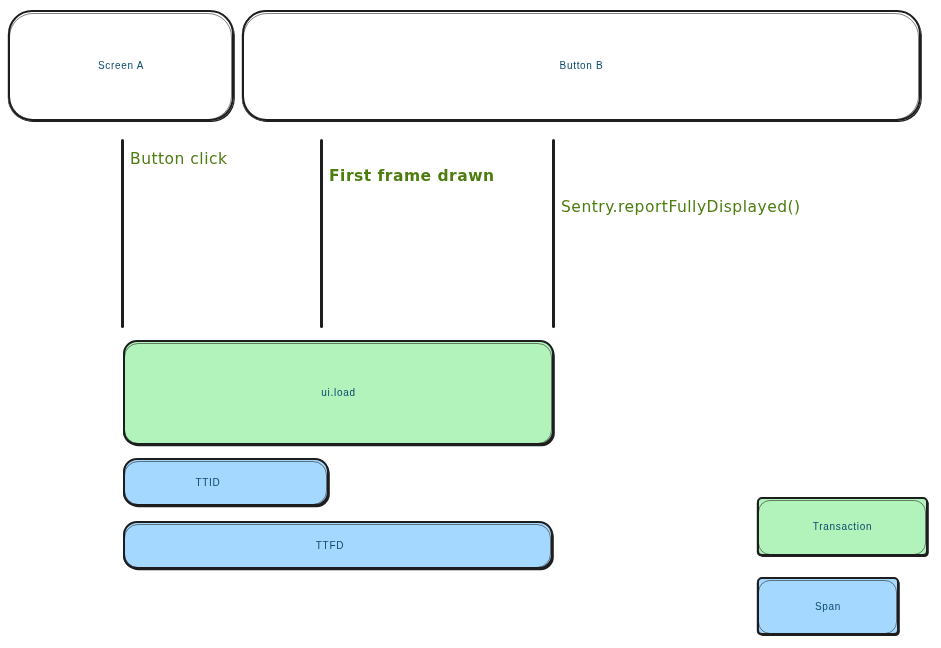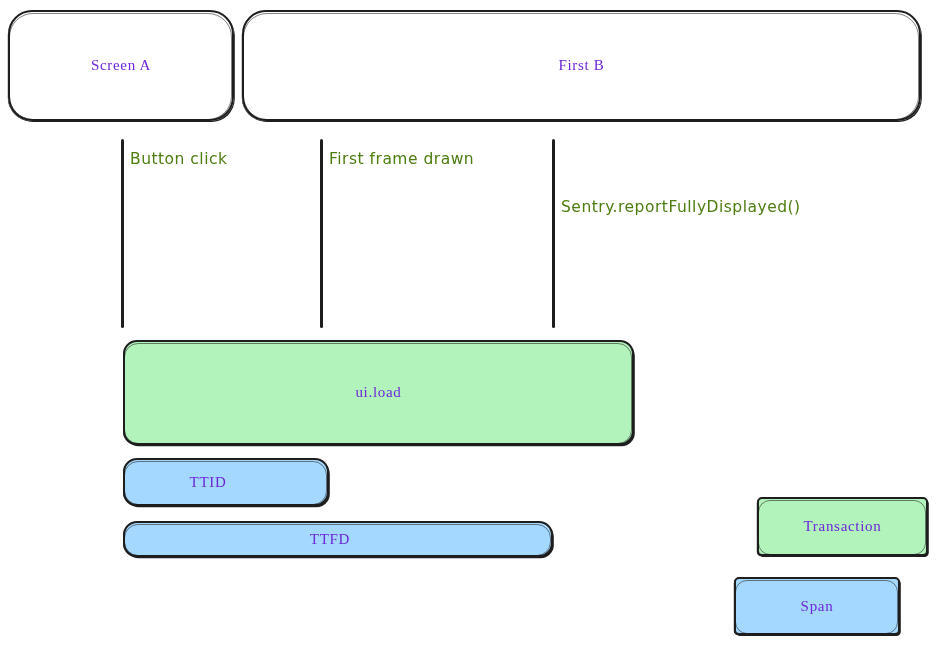--- a/index.html
+++ b/index.html
@@ -65,25 +65,25 @@
     border-width: 2.8px;
   }
   .legend-box::after { border-radius: 12px; }
 
   .fill-green { background: #b2f2bb; }
   .fill-blue  { background: #a5d8ff; }
 
   .box-label {
     position: relative;
     z-index: 2;
-    font-size: 15px;
+    font-size: 10px;
     letter-spacing: 0.7px;
-    color: #6d28d9;
+    color: #0c4a6e;
     white-space: nowrap;
-    font-family: Liberation Serif, serif;
+    font-family: Liberation Sans, sans-serif;
     font-weight: 400;
   }
 
   
   .marker-line {
     position: absolute;
     width: 2.6px;
     background: #1e1e1e;
     border-radius: 2px;
   }
@@ -102,45 +102,45 @@
 </head>
 <body>
 
 <div id="canvas">
 
   <div class="sketch-box screen-box" style="left:8px; top:10px; width:226px; height:111px;">
     <span class="box-label">Screen A</span>
   </div>
 
   <div class="sketch-box screen-box" style="left:242px; top:10px; width:679px; height:111px;">
-    <span class="box-label">First B</span>
+    <span class="box-label">Button B</span>
   </div>
 
   <div class="marker-line" style="left:121px; top:139px; height:189px;"></div>
   <div class="marker-label" style="left:130px; top:150px;">Button click</div>
 
   <div class="marker-line" style="left:320px; top:139px; height:189px;"></div>
-  <div class="marker-label" style="left:329px; top:150px;">First frame drawn</div>
+  <div class="marker-label" style="left:329px; top:167px;font-weight:bold;">First frame drawn</div>
 
   <div class="marker-line" style="left:552px; top:139px; height:189px;"></div>
   <div class="marker-label" style="left:561px; top:150px;margin-top:48px;">Sentry.reportFullyDisplayed()</div>
 
-  <div class="sketch-box bar fill-green" style="left:123px; top:340px; width:511px; height:105px;">
+  <div class="sketch-box bar fill-green" style="left:123px; top:340px; width:431px; height:105px;">
     <span class="box-label">ui.load</span>
   </div>
 
   <div class="sketch-box bar fill-blue" style="left:123px; top:458px; width:206px; height:48px;">
     <span class="box-label bar-label-left-ttid">TTID</span>
   </div>
 
-  <div class="sketch-box bar fill-blue" style="left:123px; top:521px; width:430px; height:36px;">
+  <div class="sketch-box bar fill-blue" style="left:123px; top:521px; width:430px; height:48px;">
     <span class="box-label bar-label-left-ttfd">TTFD</span>
   </div>
 
   <div class="sketch-box legend-box fill-green" style="left:757px; top:497px; width:171px; height:59px;">
     <span class="box-label">Transaction</span>
   </div>
 
-  <div class="sketch-box legend-box fill-blue" style="left:734px; top:577px; width:166px; height:58px;">
+  <div class="sketch-box legend-box fill-blue" style="left:757px; top:577px; width:142px; height:58px;">
     <span class="box-label">Span</span>
   </div>
 
 </div>
 
 </body></html>

